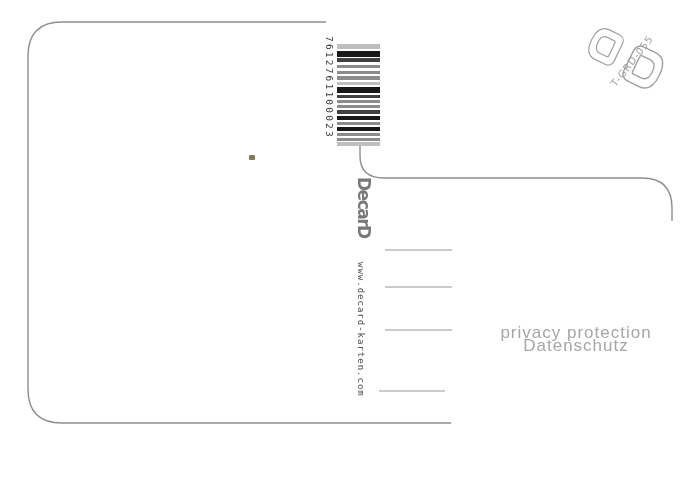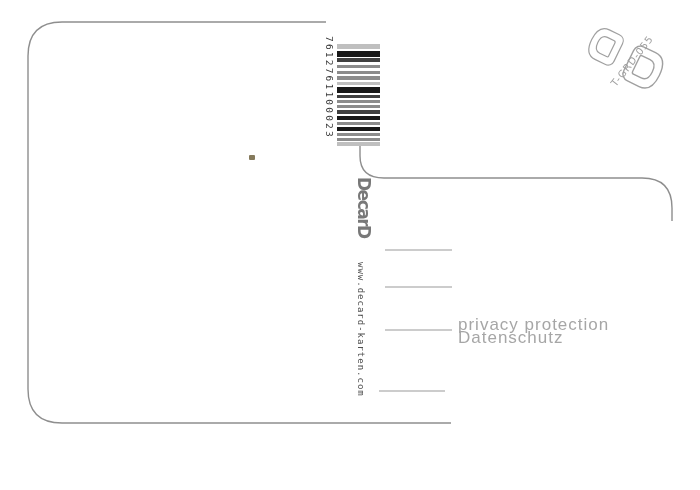--- a/index.html
+++ b/index.html
@@ -29,21 +29,21 @@
     left:374px;top:177px;
     font-family:"DejaVu Sans",sans-serif;font-weight:bold;font-size:17px;
     letter-spacing:-1.5px;color:var(--logo-grey);
   }
   .brand-url{
     left:366px;top:262px;
     font-family:"DejaVu Sans Mono",monospace;font-size:9px;letter-spacing:1px;
     color:var(--url-grey);
   }
   .privacy{
-    position:absolute;left:458px;top:318px;width:236px;
+    position:absolute;left:458px;top:326px;width:236px;text-align:center;
     color:var(--privacy-grey);font-size:17px;line-height:13px;letter-spacing:1px;
   }
   .privacy span{display:block;}
   .stamp{position:absolute;left:575px;top:5px;}
   .stamp .dglyph{fill:#ffffff;fill-rule:evenodd;stroke:var(--stamp-grey);stroke-width:1.5;}
   .stamp text{
     font-family:"DejaVu Sans",sans-serif;font-size:10px;letter-spacing:0.8px;
     fill:var(--stamp-grey);
   }
   .speck{

